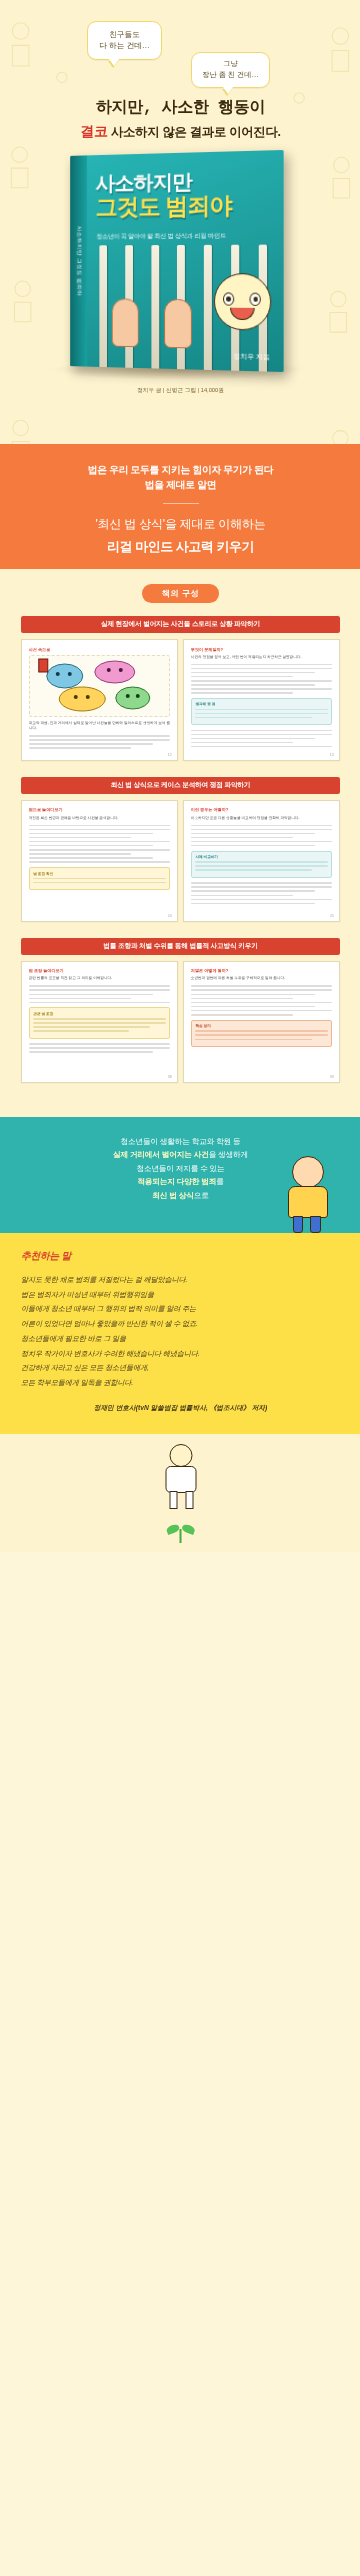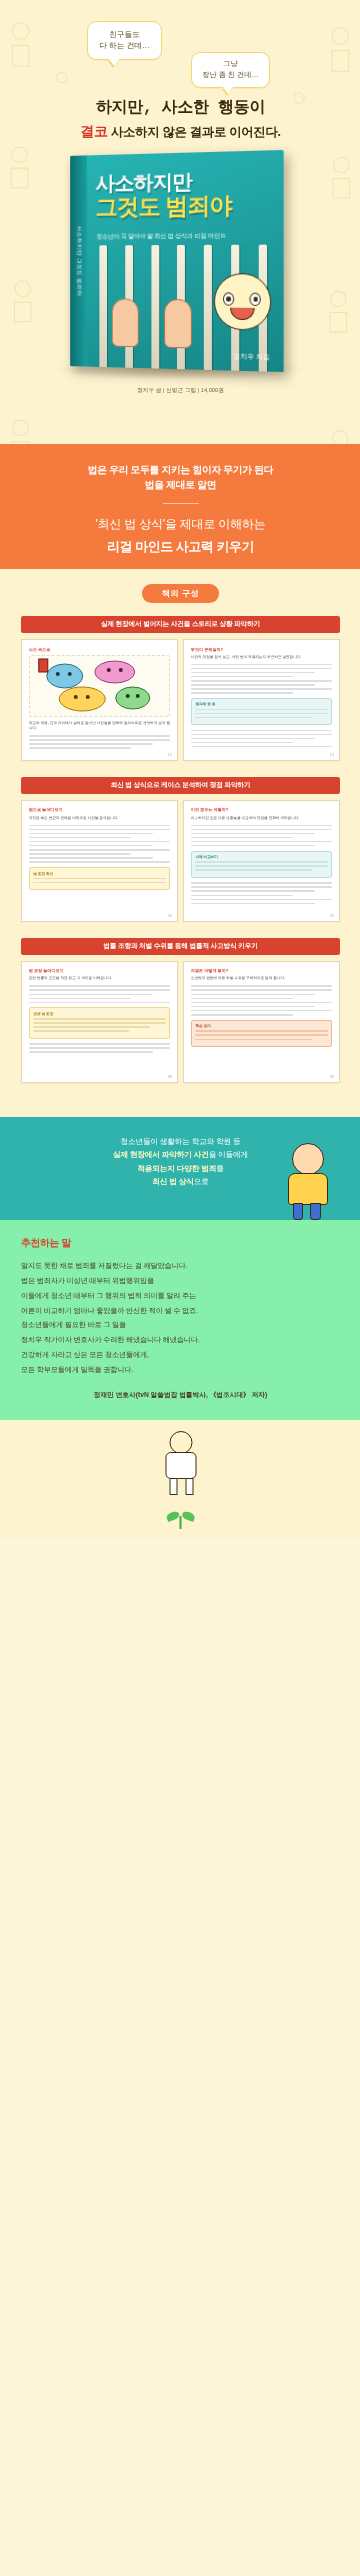--- a/index.html
+++ b/index.html
@@ -397,22 +397,23 @@
   .boy .leg {
     position: absolute; top: 60px;
     width: 10.3px; height: 17.5px;
     background: #3f6fd0; border: 1.5px solid #3a2b10; border-radius: 0 0 3.1px 3.1px;
   }
   .boy .leg.l { left: 14.4px; }
   .boy .leg.r { left: 32px; }
 
   
   .recommend-section {
-    background: #86efac;
+    background: #fde047;
     padding: 17.5px 0 20.6px;
+    font-style: italic;
   }
   .rec-title {
     width: 319px;
     margin: 0 auto 9.3px;
     font-size: 9.8px;
     font-weight: bold;
     color: #d8432f;
     letter-spacing: -0.3px;
   }
   .rec-body {
@@ -747,38 +748,39 @@
               </div>
           </div>
           <div class="pg-num">39</div>
         </div>
       </div>
     </div>
   </section>
 
   <section class="teal-section">
     <p>청소년들이 생활하는 학교와 학원 등</p>
-    <p><em>실제 현장에서 파악하기 사건</em><span>을 이들에게</span></p>
+    <p><em>실제 거리에서 벌어지는 사건</em><span>을 생생하게</span></p>
+    <p>청소년들이 저지를 수 있는</p>
     <p><em>적용되는지 다양한 범죄</em><span>를</span></p>
     <p><em>최신 법 상식</em><span>으로</span></p>
     <div class="boy">
       <div class="head"></div>
       <div class="body"></div>
       <div class="leg l"></div>
       <div class="leg r"></div>
     </div>
   </section>
 
   <section class="recommend-section">
     <div class="rec-title">추천하는 말</div>
     <div class="rec-body">
       <div>알지도 못한 채로 범죄를 저질렀다는 걸 깨달았습니다.</div>
       <div>법은 범죄자가 미성년 때부터 위법행위임을</div>
       <div>이들에게 청소년 때부터 그 행위의 법적 의미를 알려 주는</div>
-      <div>어른이 비교하기 엄마나 좋았을까 반신한 적이 셀 수 없죠.</div>
+      <div>어른이 있었다면 엄마나 좋았을까 반신한 적이 셀 수 없죠.</div>
       <div>청소년들에게 필요한 바로 그 일을</div>
       <div>정치우 작가이자 변호사가 수려한 해냈습니다 해냈습니다.</div>
       <div>건강하게 자라고 싶은 모든 청소년들에게,</div>
       <div>모든 학부모들에게 일독을 권합니다.</div>
     </div>
     <div class="rec-sign">정재민 변호사(tvN 알쓸범잡 법률박사, 《법조시대》 저자)</div>
   </section>
 
   <section class="footer-section">
     <div class="footer-figure">

